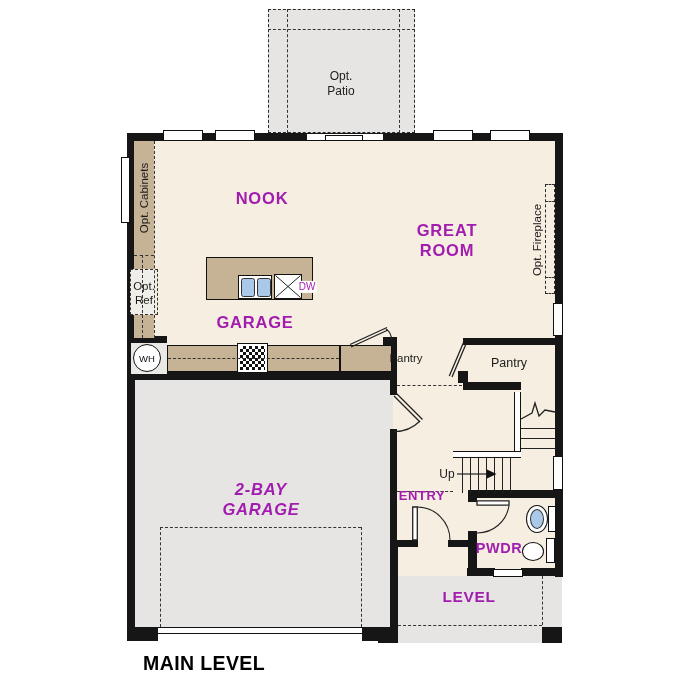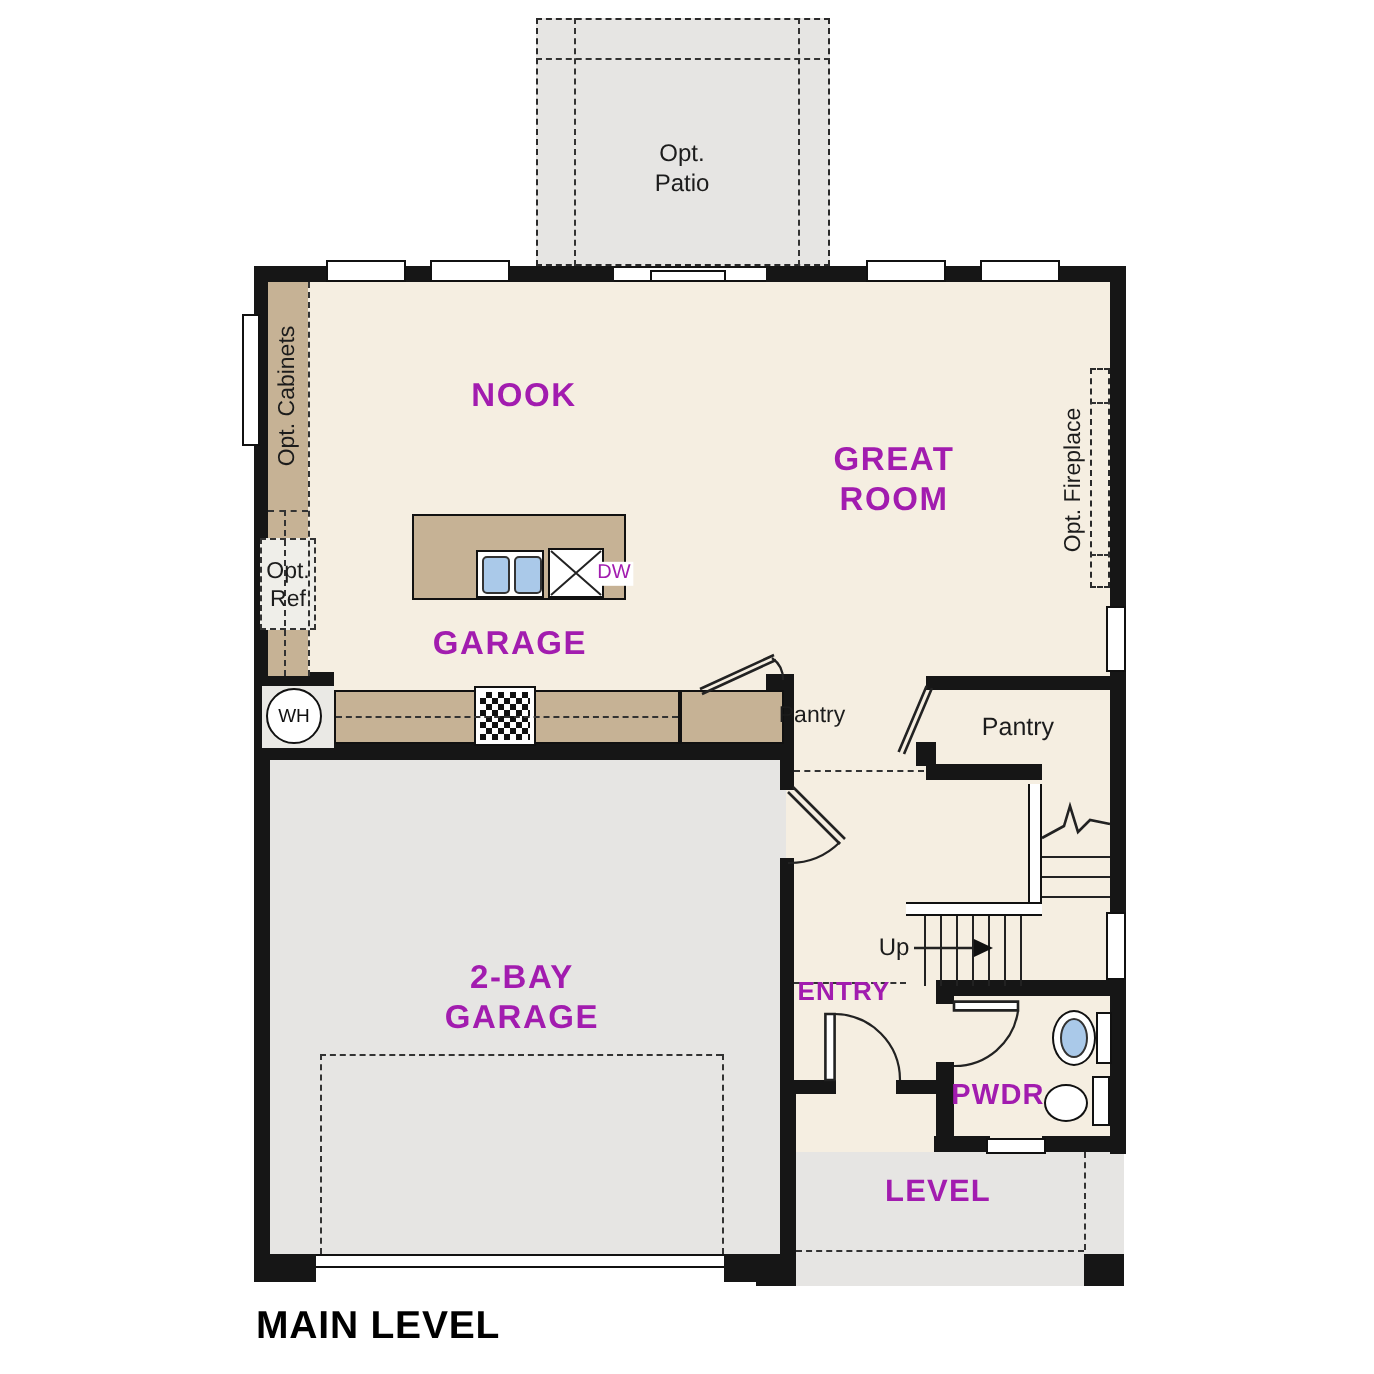--- a/index.html
+++ b/index.html
@@ -19,21 +19,21 @@
   .dash-v{position:absolute;border-left:1.5px dashed #333;width:0;}
   .dash-box{position:absolute;border:1.6px dashed #2a2a2a;box-sizing:border-box;}
   .tread-v{position:absolute;width:1.3px;background:#222;}
   .tread-h{position:absolute;height:1.3px;background:#222;}
   .lbl{position:absolute;transform:translate(-50%,-50%);white-space:pre-line;text-align:center;color:#a21caf;line-height:1.22;}
   .room{font-weight:bold;font-size:16.5px;letter-spacing:.8px;}
   .room-sm{font-weight:bold;font-size:14.5px;letter-spacing:.6px;}
   .note{font-size:11.5px;color:#1c1c1c;}
   .note-rot{position:absolute;transform:translate(-50%,-50%) rotate(-90deg);white-space:nowrap;font-size:11.5px;color:#1c1c1c;}
   .tiny{font-size:9.5px;color:#111;}
-  .title{position:absolute;font-weight:bold;font-size:19.5px;color:#000;letter-spacing:.4px;}
+  .title{position:absolute;font-weight:bold;font-size:19.5px;color:#000;letter-spacing:.4px;margin-left:15px;}
   .checker{position:absolute;background:#fff;border:1.5px solid #111;box-sizing:border-box;}
   .checker .pat{position:absolute;left:2px;top:2px;right:2px;bottom:2px;
     background-image:
       linear-gradient(45deg,#111 25%,transparent 25%,transparent 75%,#111 75%),
       linear-gradient(45deg,#111 25%,#fff 25%,#fff 75%,#111 75%);
     background-position:0 0,3px 3px;background-size:6px 6px;}
   .rail-v{position:absolute;background:#fff;border-left:1.5px solid #111;border-right:1.5px solid #111;box-sizing:border-box;}
   .rail-h{position:absolute;background:#fff;border-top:1.5px solid #111;border-bottom:1.5px solid #111;box-sizing:border-box;}
   .circ{position:absolute;background:#fff;border:1.6px solid #111;border-radius:50%;box-sizing:border-box;display:flex;align-items:center;justify-content:center;}
   .oval{position:absolute;background:#fff;border:1.4px solid #111;border-radius:50%;box-sizing:border-box;}
@@ -164,21 +164,21 @@
       <path d="M457,474 L487,474" stroke-width="1.2"></path>
       <path d="M275.5,275.5 L300.5,297.5 M300.5,275.5 L275.5,297.5" stroke-width="1"></path>
     </g>
     <polygon points="487,469.5 496.5,474 487,478.5" fill="#111"></polygon>
   </svg>
 
   <div class="lbl room" style="left:262px;top:198px;">NOOK</div>
   <div class="lbl room" style="left:447px;top:240px;">GREAT
 ROOM</div>
   <div class="lbl room" style="left:255px;top:322px;">GARAGE</div>
-  <div class="lbl room" style="left:261px;top:499px;">2-BAY
+  <div class="lbl room" style="left:261px;top:499px;font-style:italic;">2-BAY
 GARAGE</div>
   <div class="lbl room-sm" style="left:422px;top:452px;font-size:13px;margin-top:44px;">ENTRY</div>
   <div class="lbl note" style="left:509px;top:364px;font-size:12.5px;">Pantry</div>
   <div class="lbl note" style="left:366px;top:358px;margin-left:40px;">Pantry</div>
   <div class="lbl room-sm" style="left:499px;top:549px;">PWDR</div>
   <div class="lbl room-sm" style="left:469px;top:597px;font-size:15.5px;">LEVEL</div>
   <div class="lbl note" style="left:341px;top:84px;font-size:12px;">Opt.
 Patio</div>
   <div class="note-rot" style="left:144px;top:198px;">Opt. Cabinets</div>
   <div class="lbl note" style="left:144px;top:293px;">Opt.

